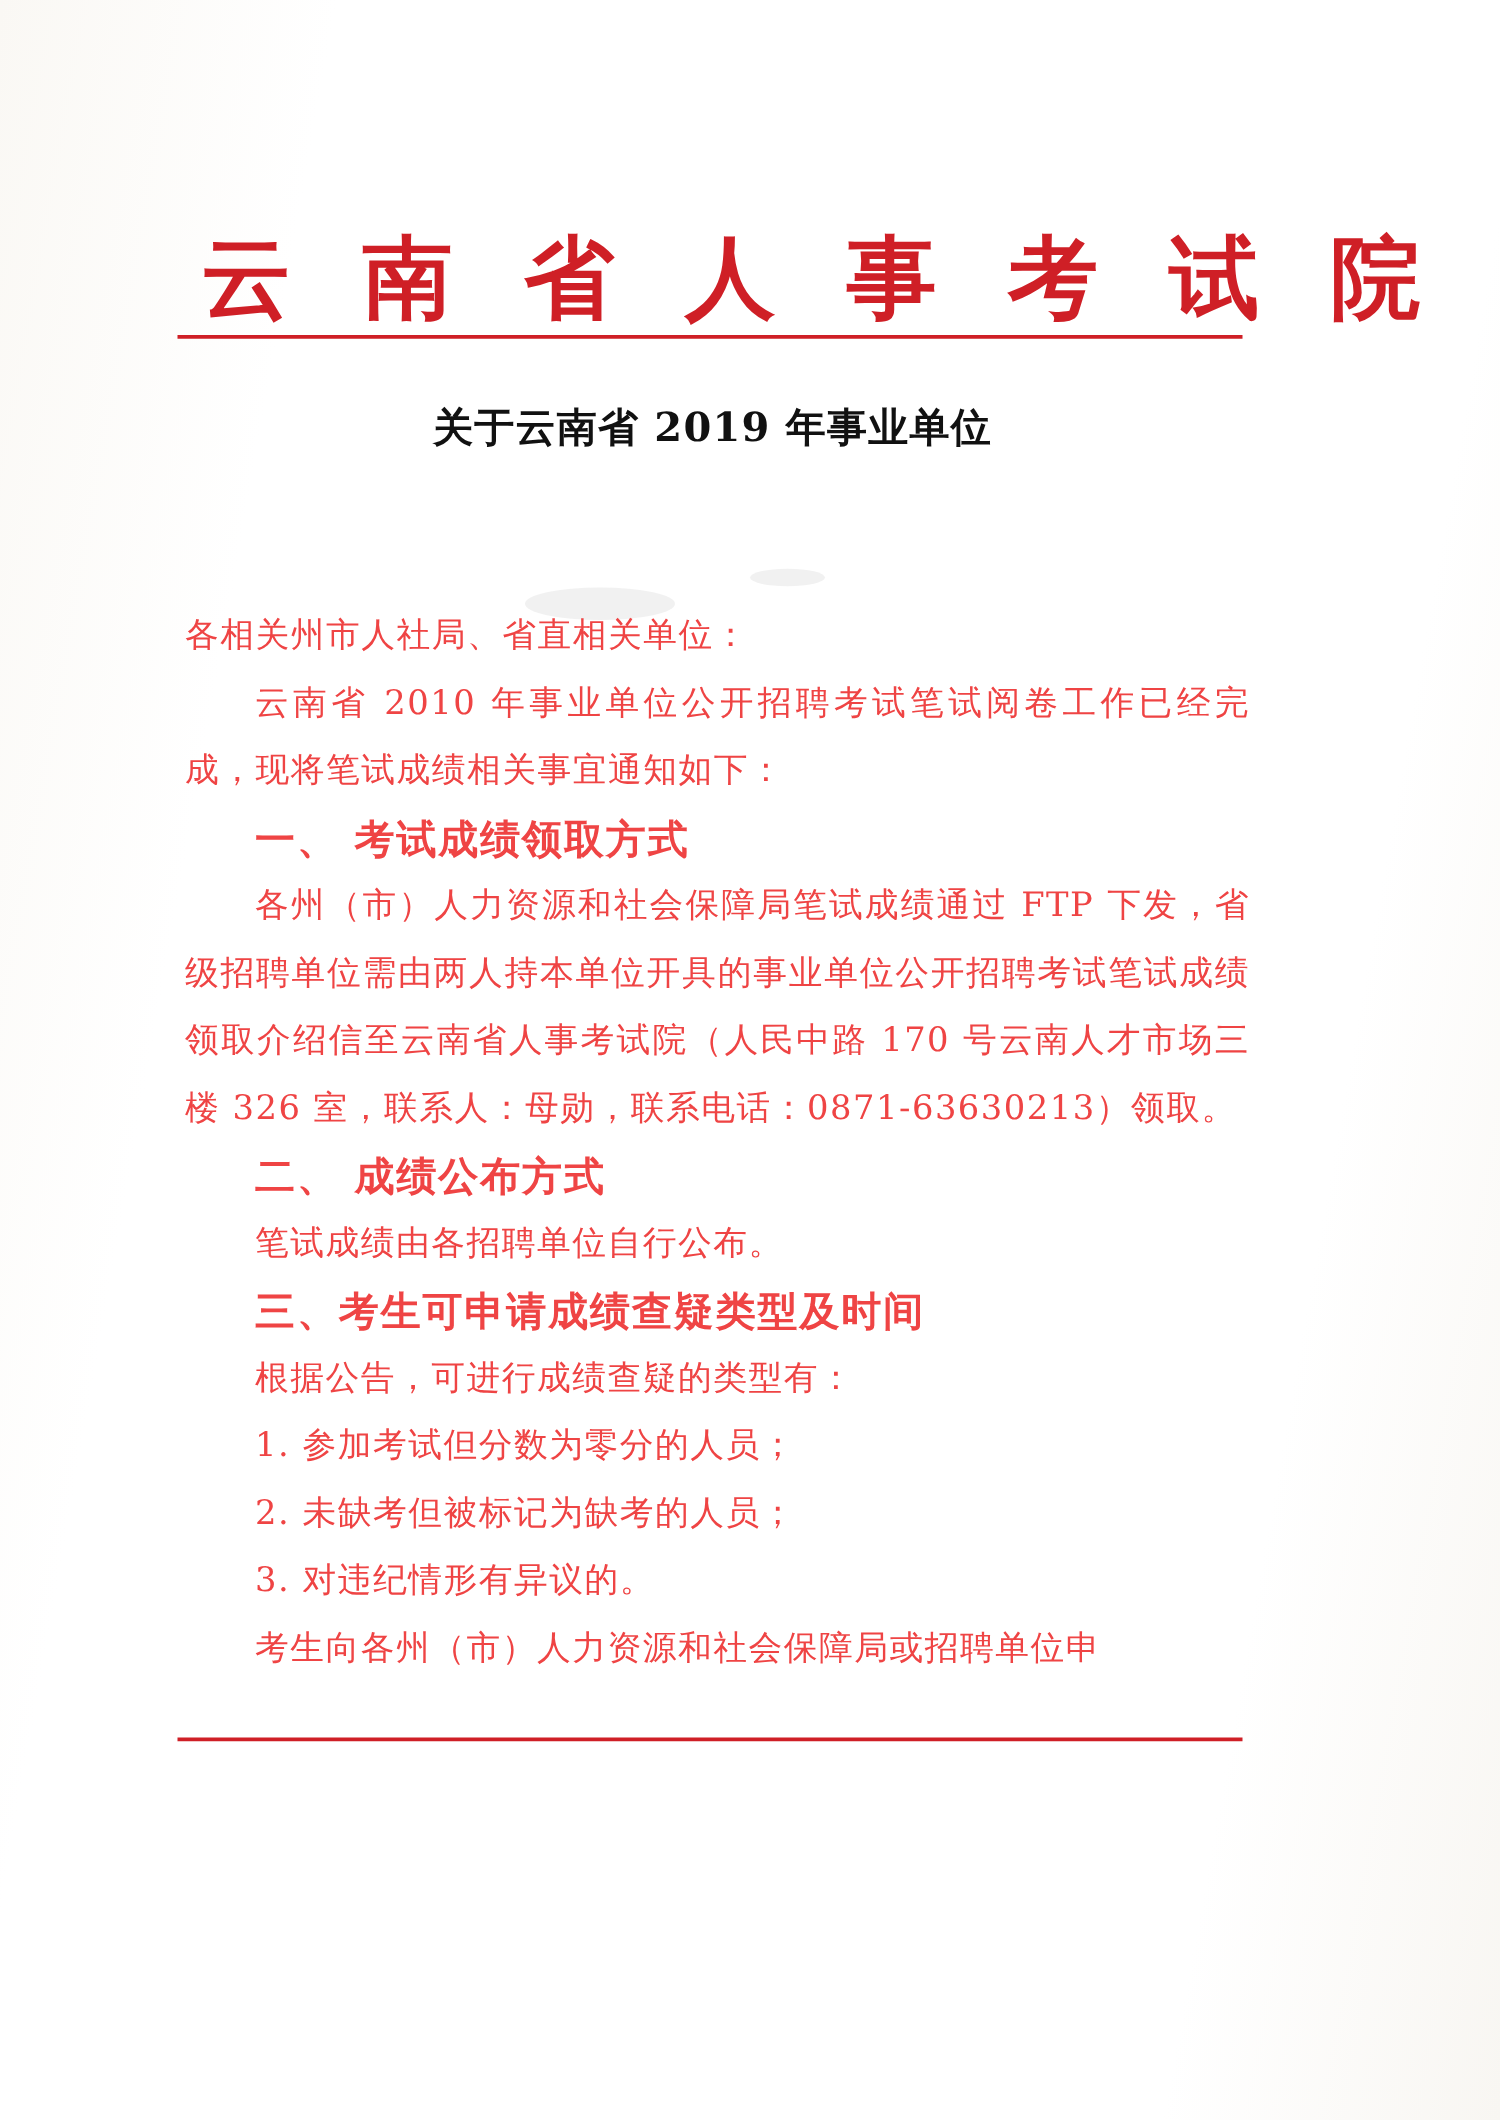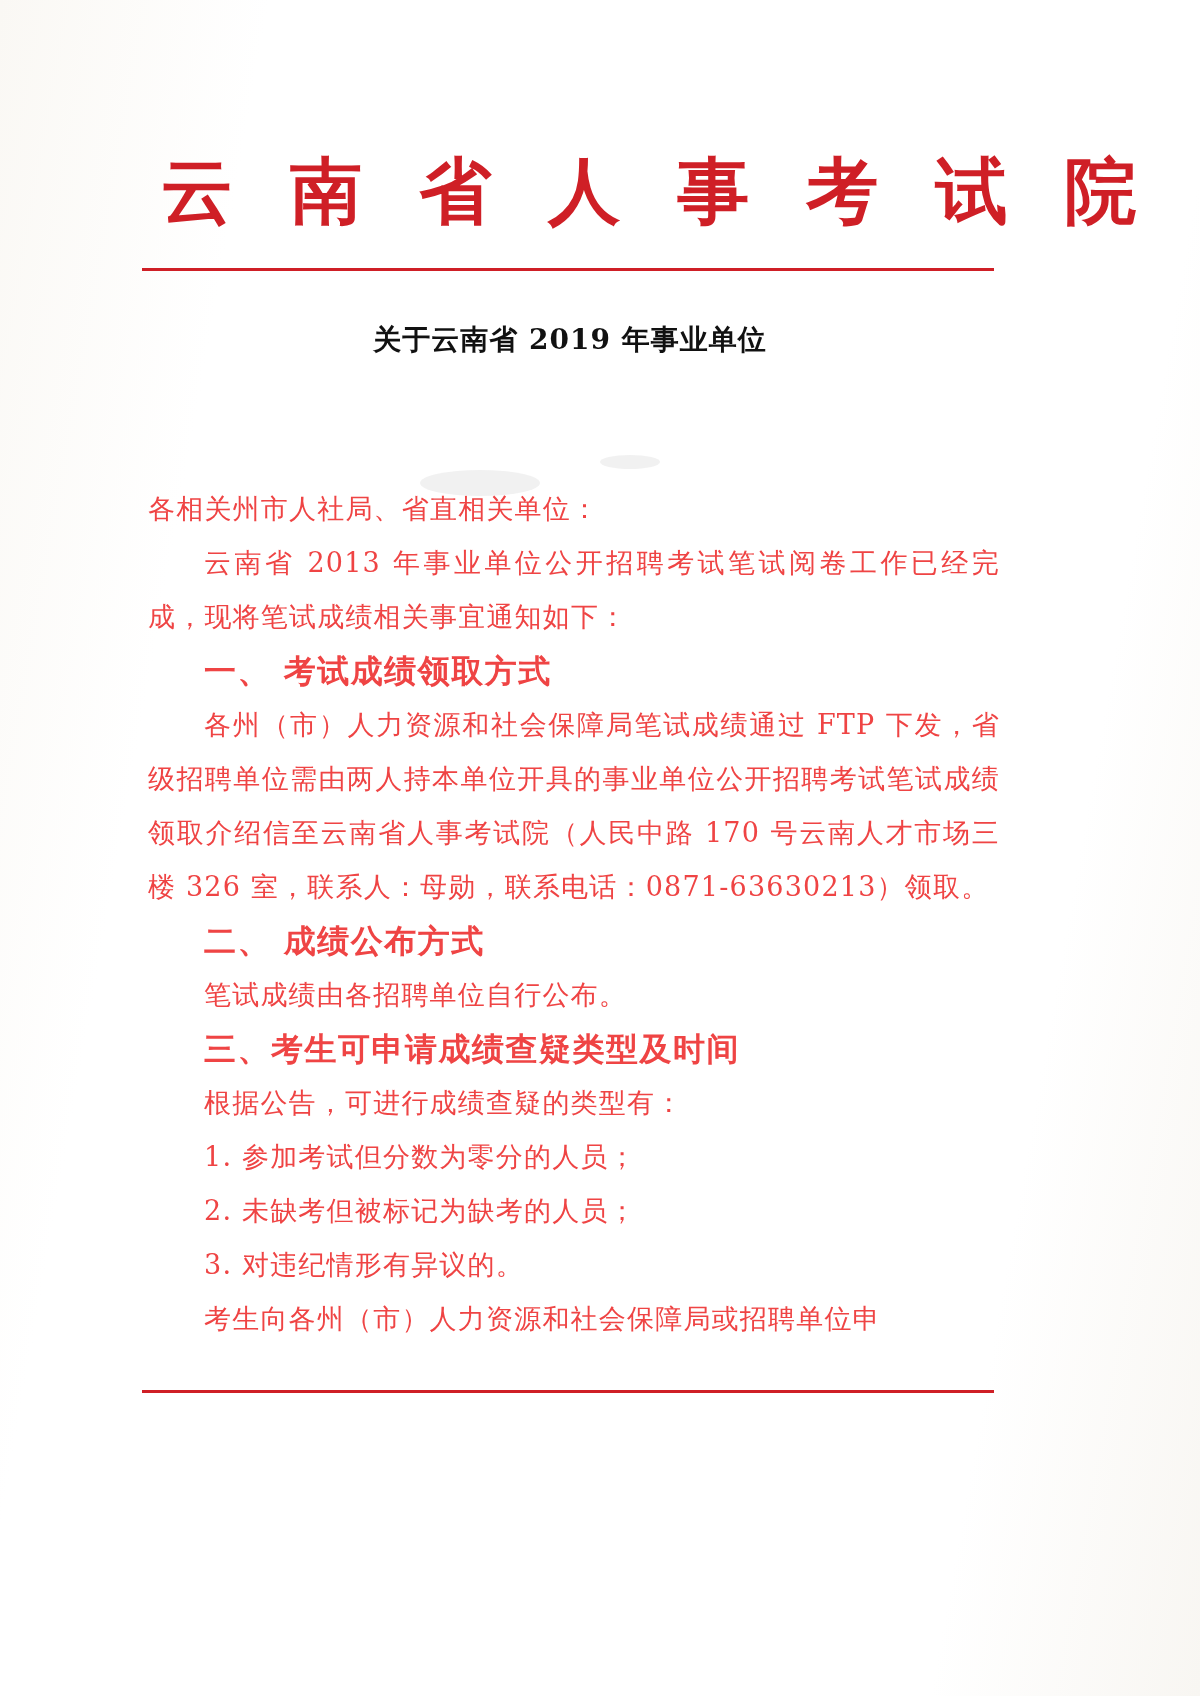--- a/index.html
+++ b/index.html
@@ -42,20 +42,21 @@
   }
   .letterhead-title {
     color: #cf1f26;
     font-family: "DejaVu Serif", "Liberation Serif", serif;
     font-weight: bold;
     font-size: 72px;
     letter-spacing: 16px;
     line-height: 1.15;
     text-indent: 16px;
     white-space: nowrap;
+    margin-top: 31px;
   }
   .rule-top {
     position: absolute;
     left: 142px;
     top: 268px;
     width: 852px;
     height: 0;
     border-top: 3px solid #cf1f26;
   }
   .rule-bottom {
@@ -68,21 +69,21 @@
   }
 
   
   .doc-title {
     position: absolute;
     left: 145px;
     top: 318px;
     width: 850px;
     text-align: center;
     font-weight: bold;
-    font-size: 28px;
+    font-size: 32px;
     line-height: 1.55;
     letter-spacing: 1px;
     color: #111;
   }
   .doc-title .line {
     display: block;
     white-space: nowrap;
   }
 
   
@@ -133,21 +134,21 @@
   </div>
 
   <div class="rule-top"></div>
 
   <div class="doc-title">
     <span class="line">关于云南省 2019 年事业单位</span>
   </div>
 
   <div class="body-text">
     <p class="p">各相关州市人社局、省直相关单位：</p>
-    <p class="p indent">云南省 2013 年事业单位公开招聘考试笔试阅卷工作已经完成，现将笔试成绩相关事宜通知如下：</p>
+    <p class="p indent">云南省 2010 年事业单位公开招聘考试笔试阅卷工作已经完成，现将笔试成绩相关事宜通知如下：</p>
     <p class="heading">一、 考试成绩领取方式</p>
     <p class="p indent">各州（市）人力资源和社会保障局笔试成绩通过 FTP 下发，省级招聘单位需由两人持本单位开具的事业单位公开招聘考试笔试成绩领取介绍信至云南省人事考试院（人民中路 170 号云南人才市场三楼 326 室，联系人：母勋，联系电话：0871-63630213）领取。</p>
     <p class="heading">二、 成绩公布方式</p>
     <p class="p indent">笔试成绩由各招聘单位自行公布。</p>
     <p class="heading">三、考生可申请成绩查疑类型及时间</p>
     <p class="p indent">根据公告，可进行成绩查疑的类型有：</p>
     <p class="p indent">1. 参加考试但分数为零分的人员；</p>
     <p class="p indent">2. 未缺考但被标记为缺考的人员；</p>
     <p class="p indent">3. 对违纪情形有异议的。</p>
     <p class="p indent">考生向各州（市）人力资源和社会保障局或招聘单位申</p>

